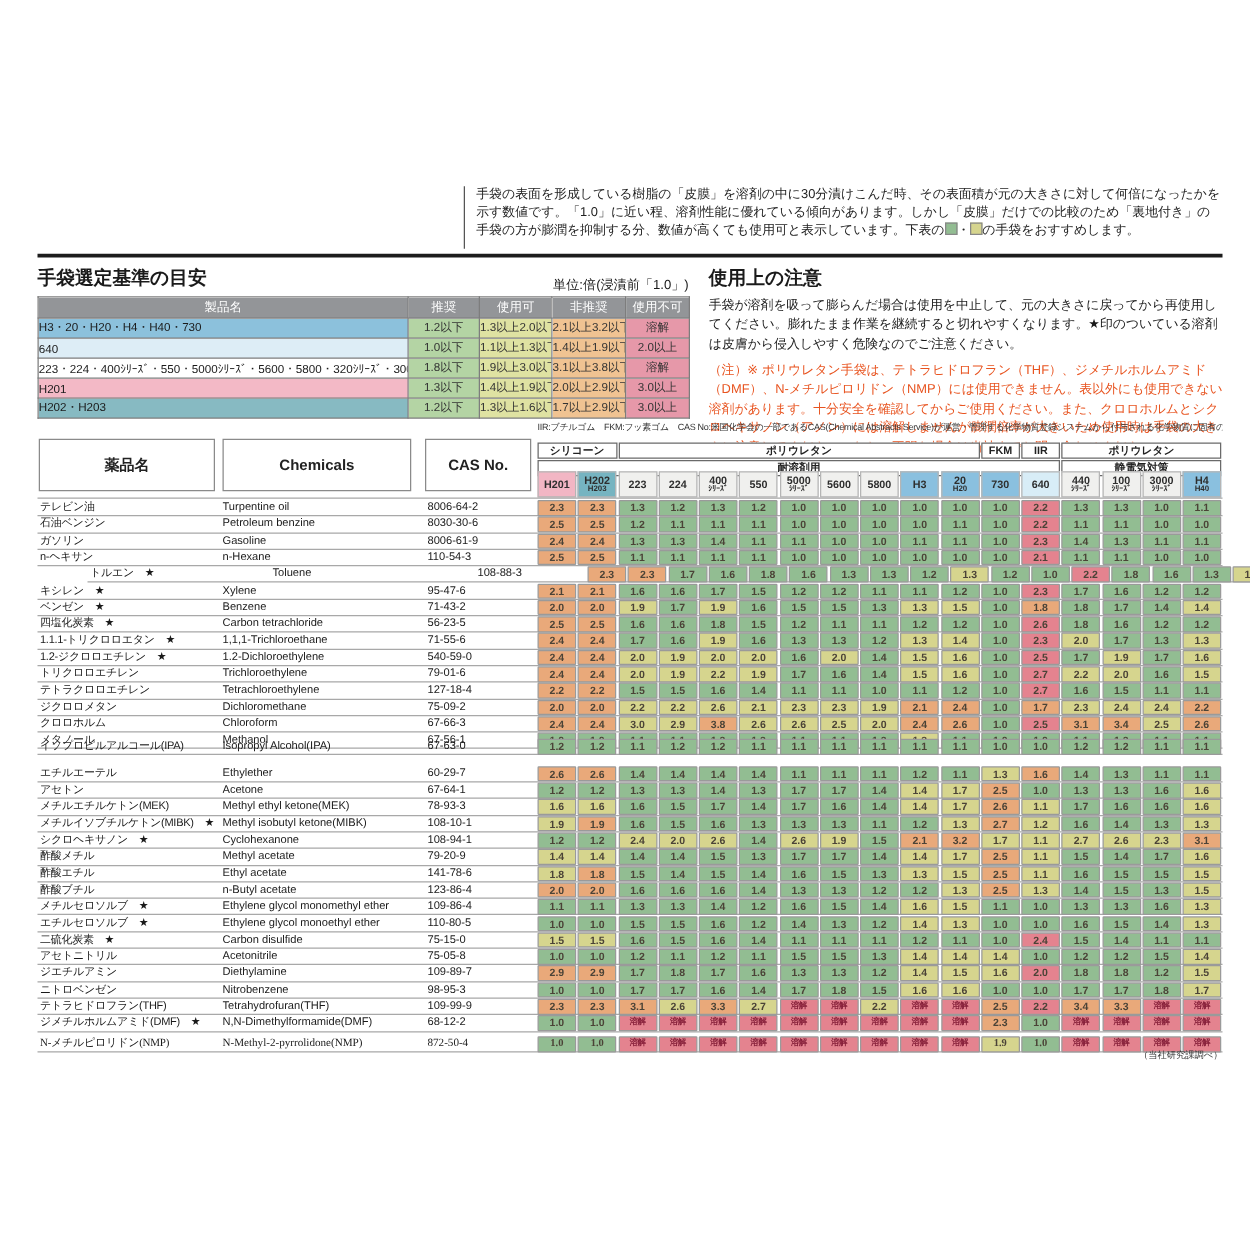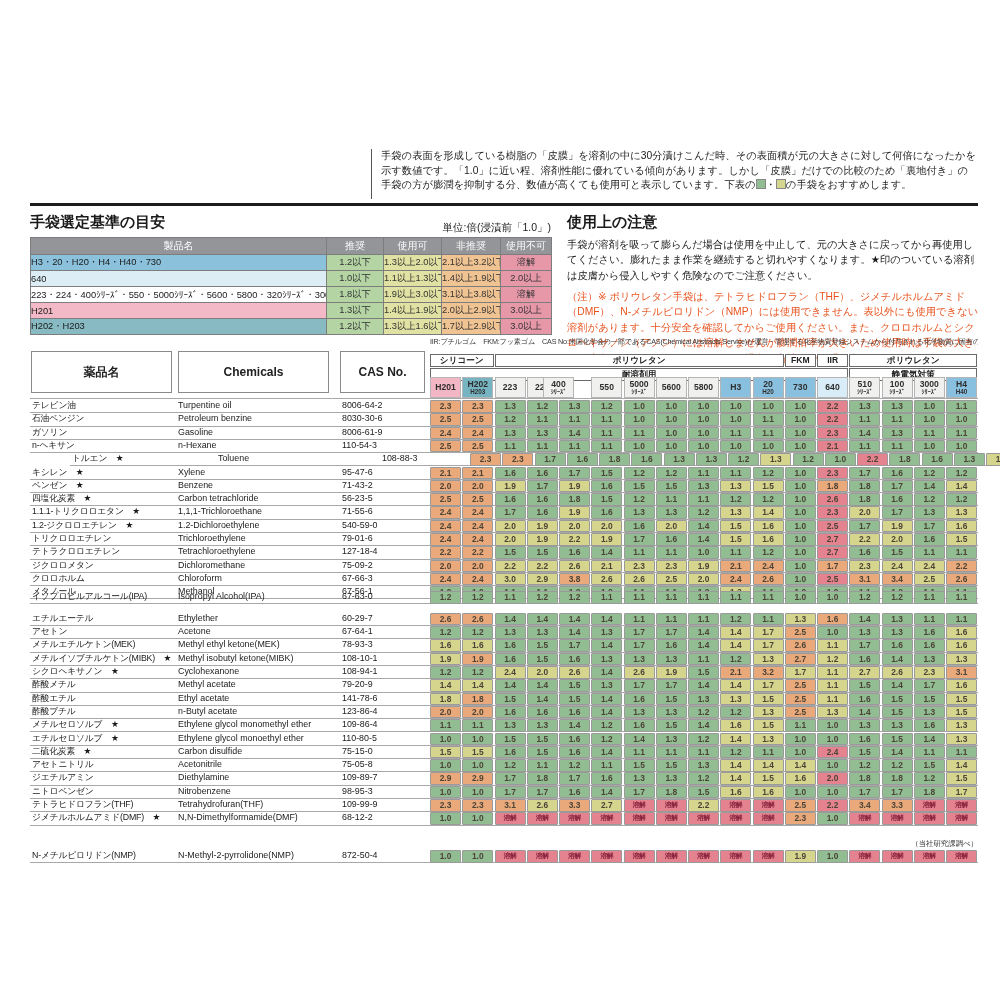--- a/index.html
+++ b/index.html
@@ -152,21 +152,21 @@
         <div class="col-head hc-teal" style="left: 432.25px; top: 41px; width: 29px; height: 19px;">
           <div class="lab">H202</div>
           <div class="sub">H203</div>
         </div>
         <div class="col-head hc-gray" style="left: 464.5px; top: 41px; width: 29px; height: 19px;">
           <div class="lab">223</div>
         </div>
         <div class="col-head hc-gray" style="left: 496.75px; top: 41px; width: 29px; height: 19px;">
           <div class="lab">224</div>
         </div>
-        <div class="col-head hc-gray" style="left: 513px; top: 41px; width: 29px; height: 19px;">
+        <div class="col-head hc-gray" style="left: 529px; top: 41px; width: 29px; height: 19px;">
           <div class="lab">400</div>
           <div class="sub">ｼﾘｰｽﾞ</div>
         </div>
         <div class="col-head hc-gray" style="left: 561.25px; top: 41px; width: 29px; height: 19px;">
           <div class="lab">550</div>
         </div>
         <div class="col-head hc-gray" style="left: 593.5px; top: 41px; width: 29px; height: 19px;">
           <div class="lab">5000</div>
           <div class="sub">ｼﾘｰｽﾞ</div>
         </div>
@@ -183,21 +183,21 @@
           <div class="lab">20</div>
           <div class="sub">H20</div>
         </div>
         <div class="col-head hc-blue" style="left: 754.75px; top: 41px; width: 29px; height: 19px;">
           <div class="lab">730</div>
         </div>
         <div class="col-head hc-pale" style="left: 787px; top: 41px; width: 29px; height: 19px;">
           <div class="lab">640</div>
         </div>
         <div class="col-head hc-gray" style="left: 819.25px; top: 41px; width: 29px; height: 19px;">
-          <div class="lab">510</div>
+          <div class="lab">440</div>
           <div class="sub">ｼﾘｰｽﾞ</div>
         </div>
         <div class="col-head hc-gray" style="left: 851.5px; top: 41px; width: 29px; height: 19px;">
           <div class="lab">100</div>
           <div class="sub">ｼﾘｰｽﾞ</div>
         </div>
         <div class="col-head hc-gray" style="left: 883.75px; top: 41px; width: 29px; height: 19px;">
           <div class="lab">3000</div>
           <div class="sub">ｼﾘｰｽﾞ</div>
         </div>
@@ -903,21 +903,21 @@
             <div class="vcell cr dis" style="left: 658px;">溶解</div>
             <div class="vcell cr dis" style="left: 690.25px;">溶解</div>
             <div class="vcell cr dis" style="left: 722.5px;">溶解</div>
             <div class="vcell co" style="left: 754.75px;">2.3</div>
             <div class="vcell cg" style="left: 787px;">1.0</div>
             <div class="vcell cr dis" style="left: 819.25px;">溶解</div>
             <div class="vcell cr dis" style="left: 851.5px;">溶解</div>
             <div class="vcell cr dis" style="left: 883.75px;">溶解</div>
             <div class="vcell cr dis" style="left: 916px;">溶解</div>
           </div>
-          <div class="mrow" style="top: 450px;">
+          <div class="mrow" style="top: 429px; font-family: Liberation Serif, serif;">
             <span class="jp">N-メチルピロリドン(NMP)</span>
             <span class="en">N-Methyl-2-pyrrolidone(NMP)</span>
             <span class="cas">872-50-4</span>
             <div class="vcell cg" style="left: 400px;">1.0</div>
             <div class="vcell cg" style="left: 432.25px;">1.0</div>
             <div class="vcell cr dis" style="left: 464.5px;">溶解</div>
             <div class="vcell cr dis" style="left: 496.75px;">溶解</div>
             <div class="vcell cr dis" style="left: 529px;">溶解</div>
             <div class="vcell cr dis" style="left: 561.25px;">溶解</div>
             <div class="vcell cr dis" style="left: 593.5px;">溶解</div>

